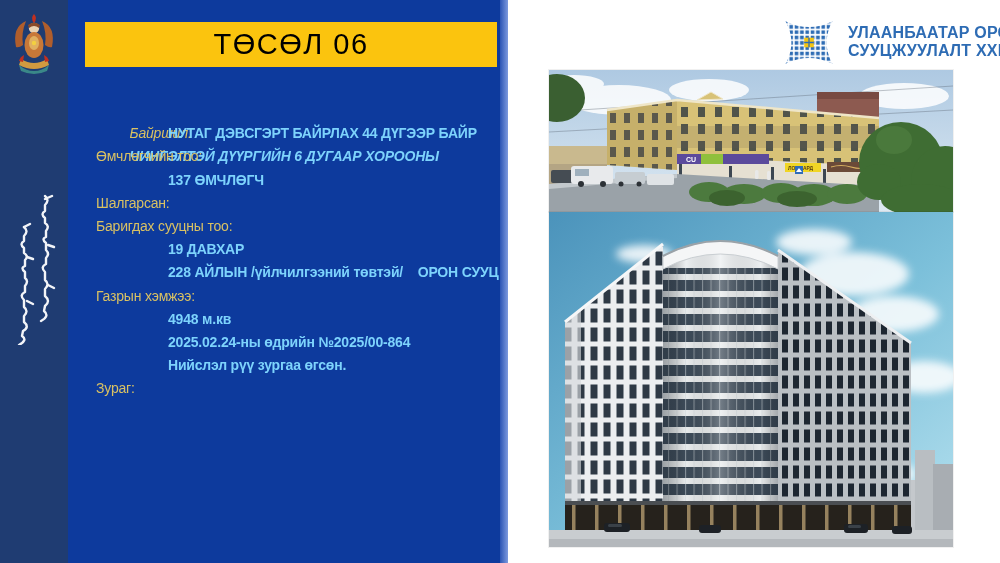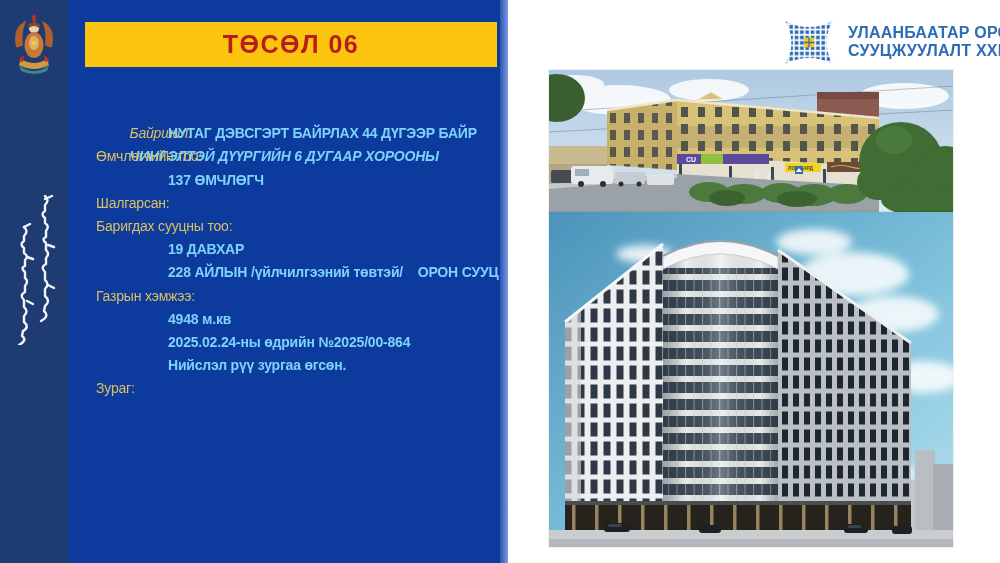--- a/index.html
+++ b/index.html
@@ -8,21 +8,21 @@
   
   .left-strip{position:absolute;left:0;top:0;width:68px;height:563px;background:#1f3c72;}
   .emblem{position:absolute;left:9px;top:13px;width:50px;height:62px;}
   .vscript{position:absolute;left:8px;top:193px;width:50px;height:152px;}
   
   .panel{position:absolute;left:68px;top:0;width:440px;height:563px;background:#0d3a9d;}
   .panel-edge{position:absolute;right:0;top:0;width:8px;height:563px;
               background:linear-gradient(to right,#2c55b4,#7d9ade);}
   .title-bar{position:absolute;left:17px;top:22px;width:412px;height:45px;background:#fbc40e;
              display:flex;align-items:center;justify-content:center;}
-  .title-bar span{color:#b91c1c;font-size:25px;font-weight:700;letter-spacing:1.5px;}
+  .title-bar span{color:#000000;font-size:29px;font-weight:400;letter-spacing:1.5px;}
   .fields{position:absolute;left:0;top:99px;width:432px;}
   .line{height:23.2px;line-height:23.2px;font-size:14px;white-space:pre;letter-spacing:-0.2px;}
   .lbl{color:#d9c163;font-weight:400;}
   .val{color:#7dd3fc;font-weight:700;}
   .lbl-line{padding-left:28px;}
   .val-line{padding-left:100px;}
   .inline-row{padding-left:32px;font-style:italic;}
   .inline-row .lbl{display:inline-block;min-width:68px;}
   
   .org-logo{position:absolute;left:779px;top:19px;width:210px;height:48px;}

